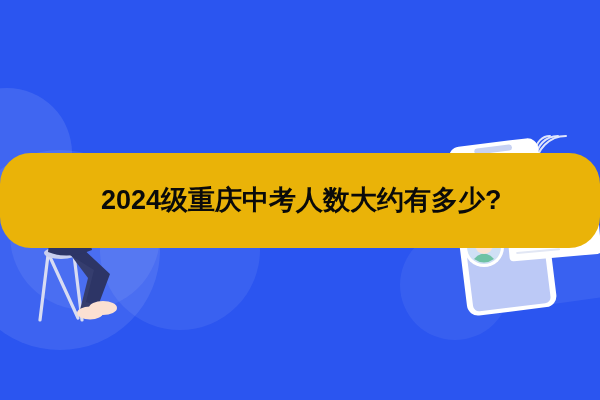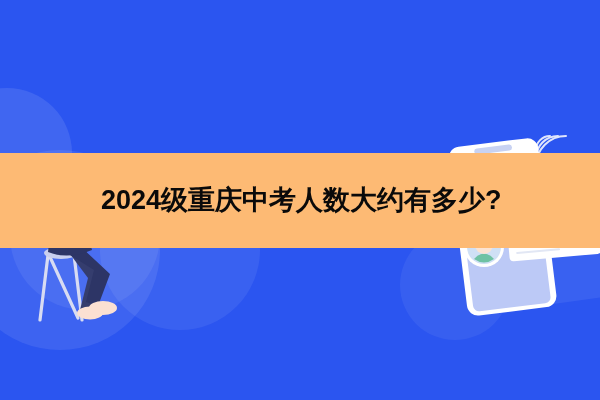--- a/index.html
+++ b/index.html
@@ -88,23 +88,24 @@
     pointer-events: none;
   }
 
   
   .title-band {
     position: absolute;
     left: 0;
     top: 153px;
     width: 600px;
     height: 95px;
-    background: #fdba74;
+    background: #eab308;
     display: flex;
     align-items: center;
+    border-radius: 31px;
   }
   .title-text {
     margin-left: 101px;
     font-size: 27px;
     font-weight: bold;
     color: #0a0a0a;
     letter-spacing: 0px;
     white-space: nowrap;
     line-height: 1;
   }

